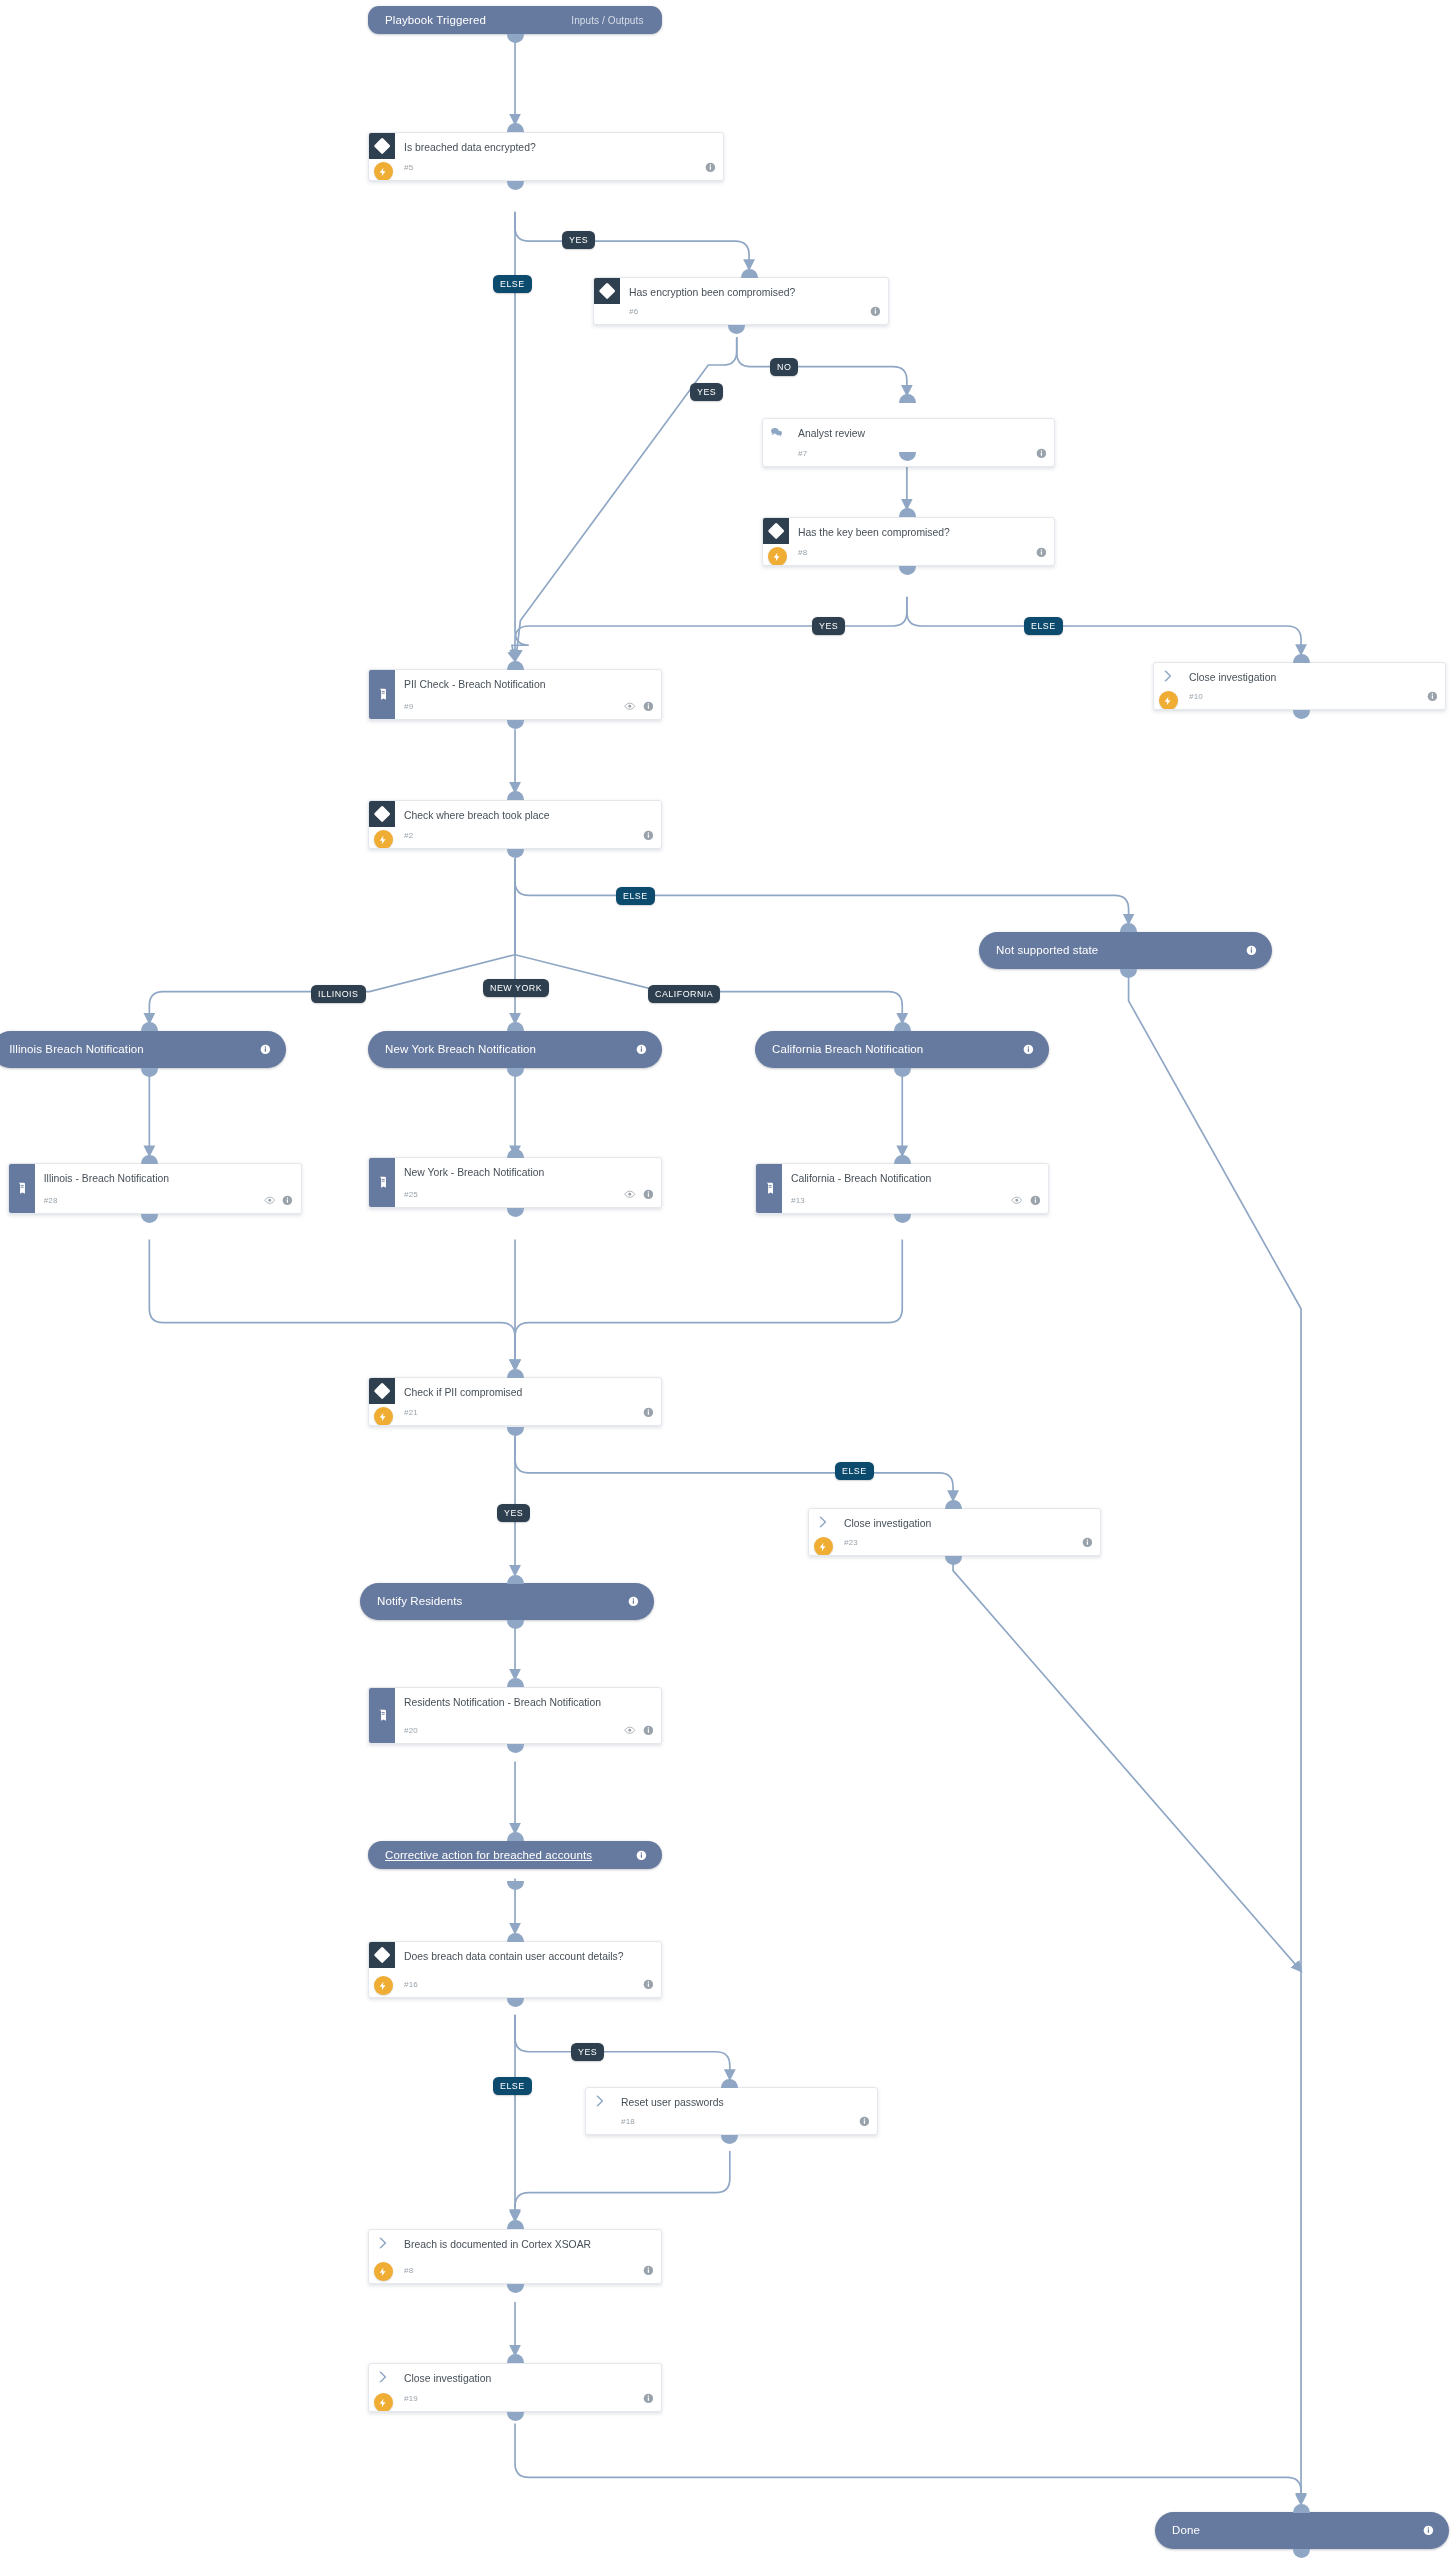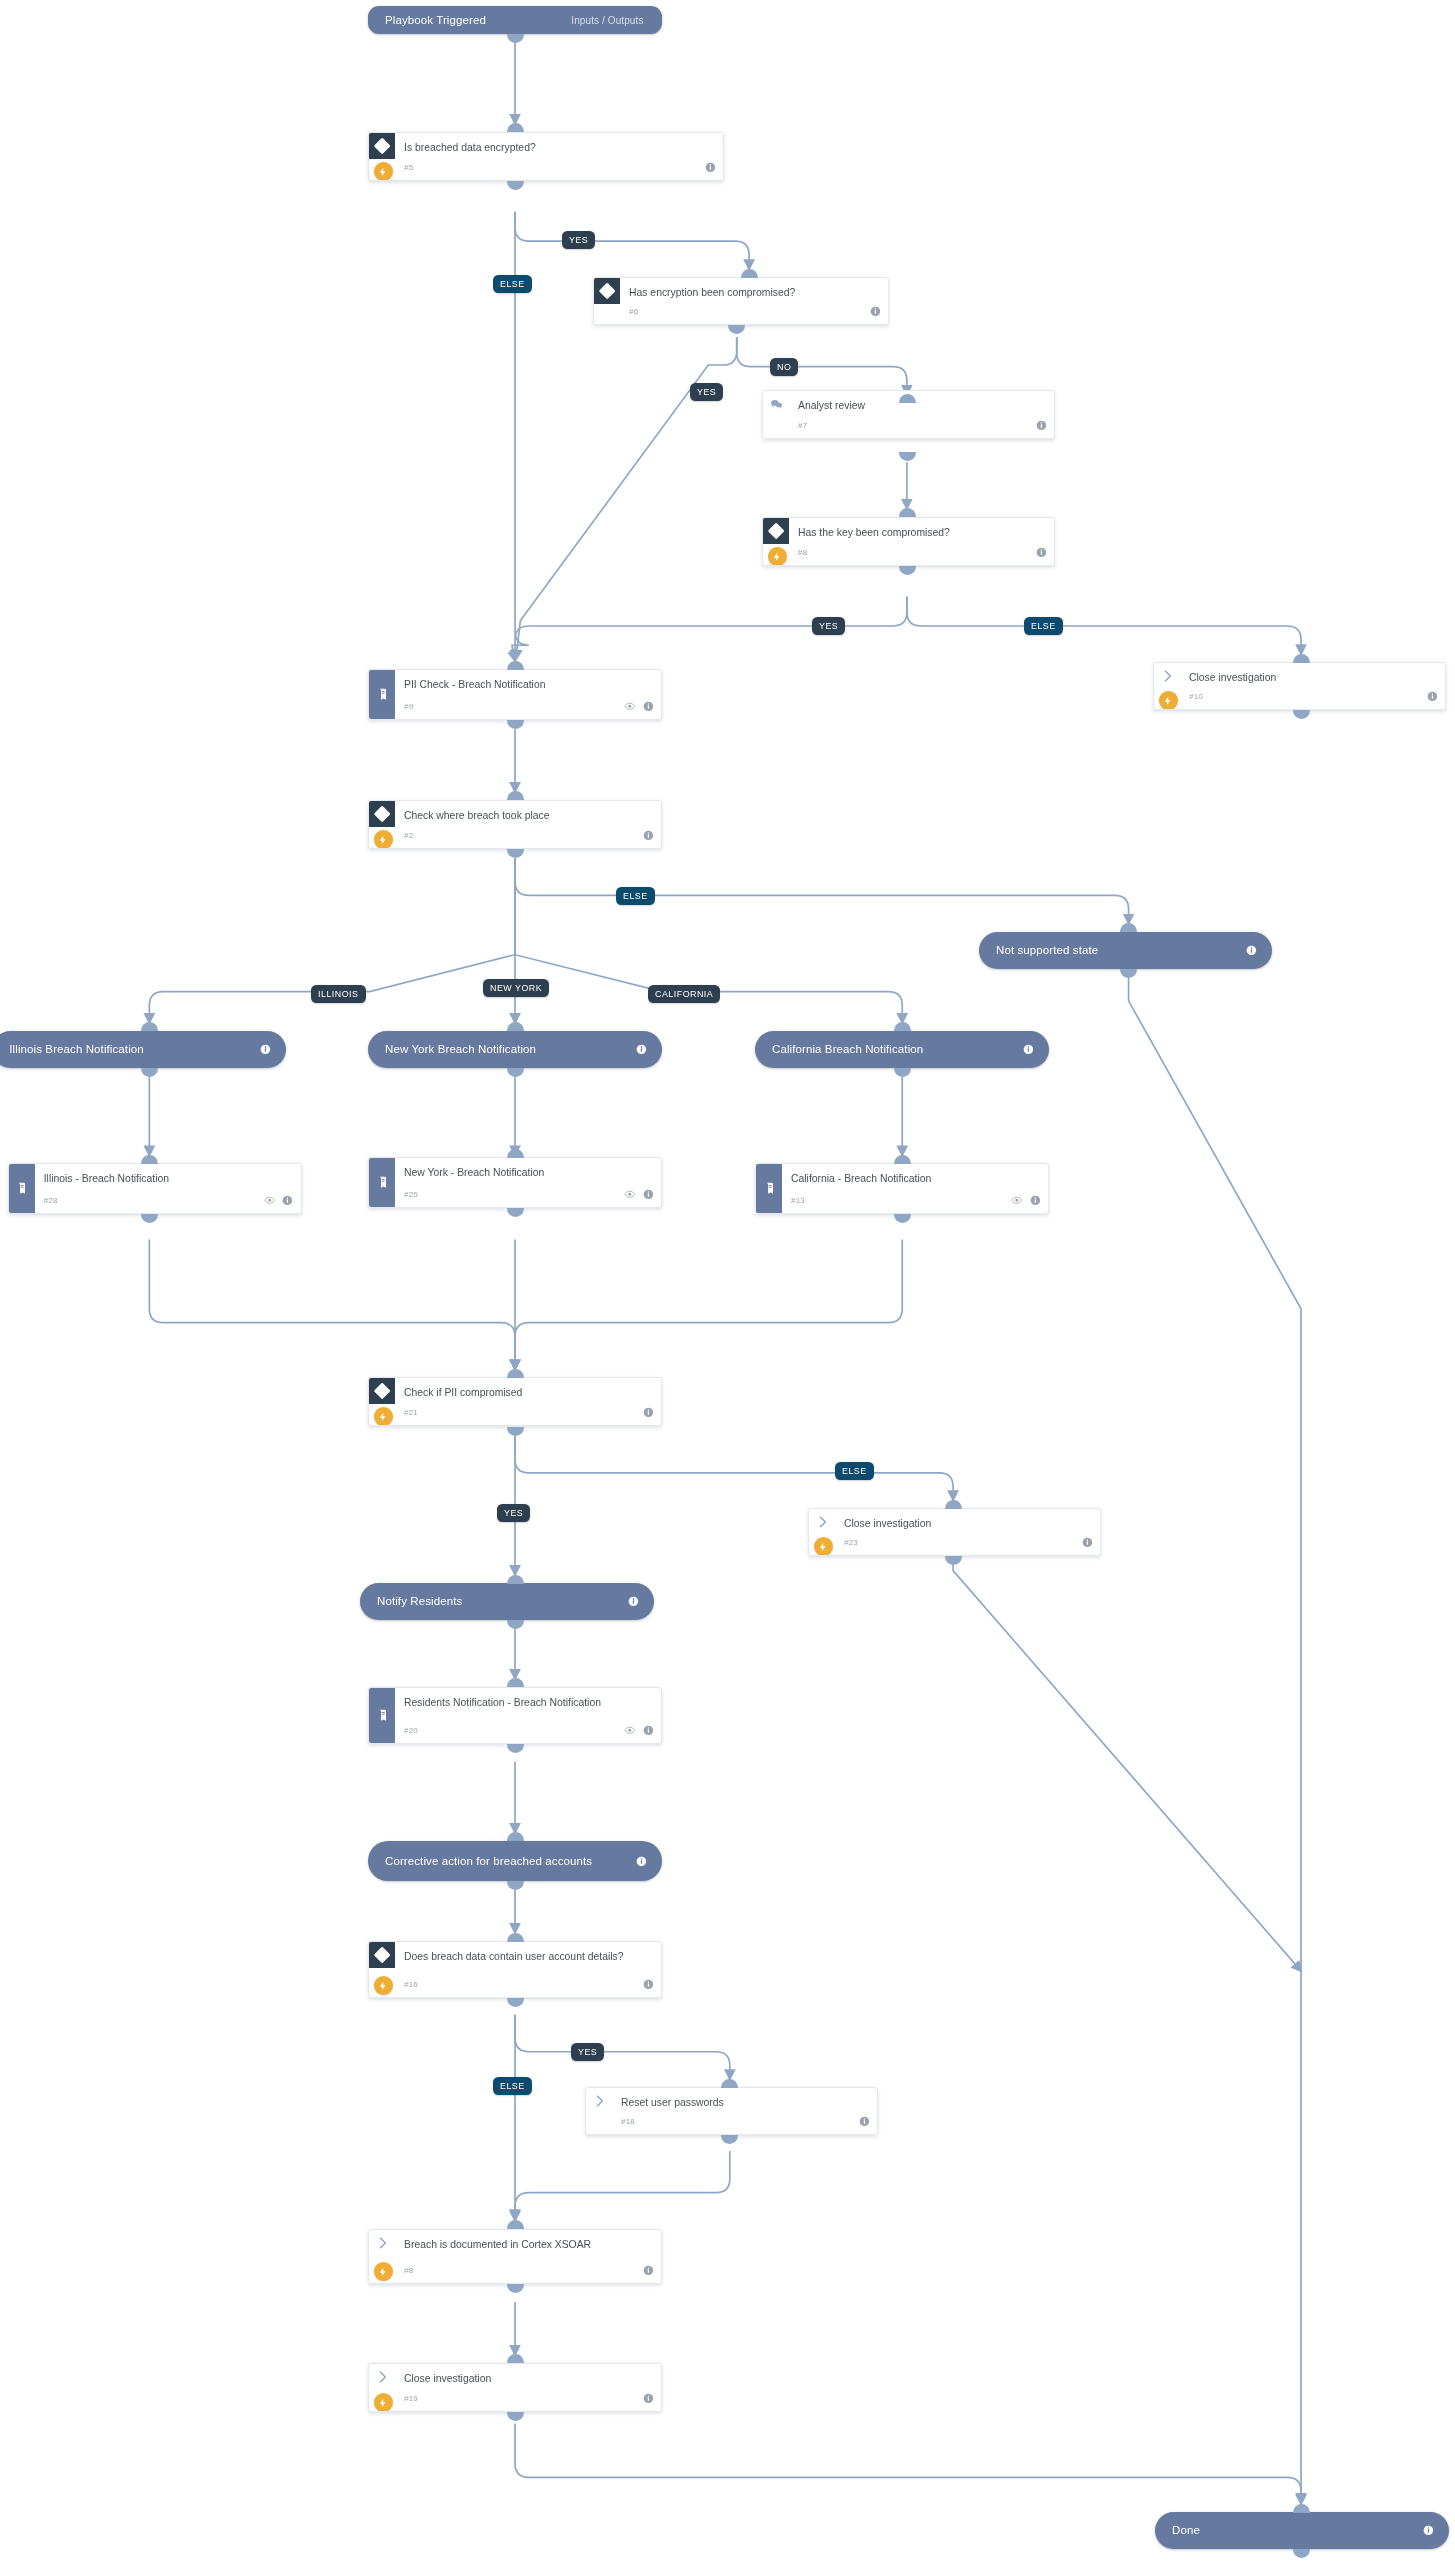--- a/index.html
+++ b/index.html
@@ -278,21 +278,21 @@
         </span>
       </div>
     </div>
   </div>
   <div class="sock bot" style="left:728px;top:325px;"></div>
 
   <div class="branch dark" style="left:770px;top:358px;">NO</div>
   <div class="branch dark" style="left:690px;top:383px;">YES</div>
 
   <div class="sock top" style="left:899px;top:394px;"></div>
-  <div class="node card" style="left:762px;top:390px;width:293px;height:49px;">
+  <div class="node card" style="left:762px;top:418px;width:293px;height:49px;">
     <div class="card-body">
       <div class="gutter plain">
         <span class="ico-chat">
           <svg viewBox="0 0 24 24" fill="#8fa7c4">
             <ellipse cx="9" cy="9" rx="7" ry="5.4"></ellipse>
             <path d="M4.5 13.4 L3 17 L7.5 14.8 Z"></path>
             <ellipse cx="16.5" cy="13" rx="5.6" ry="4.3"></ellipse>
             <path d="M20 16.6 L21.4 19.4 L17.6 17.8 Z"></path>
           </svg>
         </span>
@@ -708,21 +708,21 @@
                 <circle cx="8" cy="4.3" r="1.1" fill="#fff"></circle>
               </svg>
           </span>
         </span>
       </div>
     </div>
   </div>
   <div class="sock bot" style="left:507px;top:1744px;"></div>
 
   <div class="sock top" style="left:507px;top:1832px;"></div>
-  <div class="node pill" style="left:368px;top:1841px;width:294px;height:40px;">
+  <div class="node pill" style="left:368px;top:1841px;width:294px;height:28px;text-decoration:underline;">
     <span class="pill-title">Corrective action for breached accounts</span>
     <span class="info">
       <svg viewBox="0 0 16 16">
           <circle cx="8" cy="8" r="7" fill="#ffffff"></circle>
           <rect x="7.1" y="6.4" width="1.8" height="5.2" rx=".8" fill="#66799e"></rect>
           <circle cx="8" cy="4.3" r="1.1" fill="#66799e"></circle>
         </svg>
     </span>
   </div>
   <div class="sock bot" style="left:507px;top:1881px;"></div>

